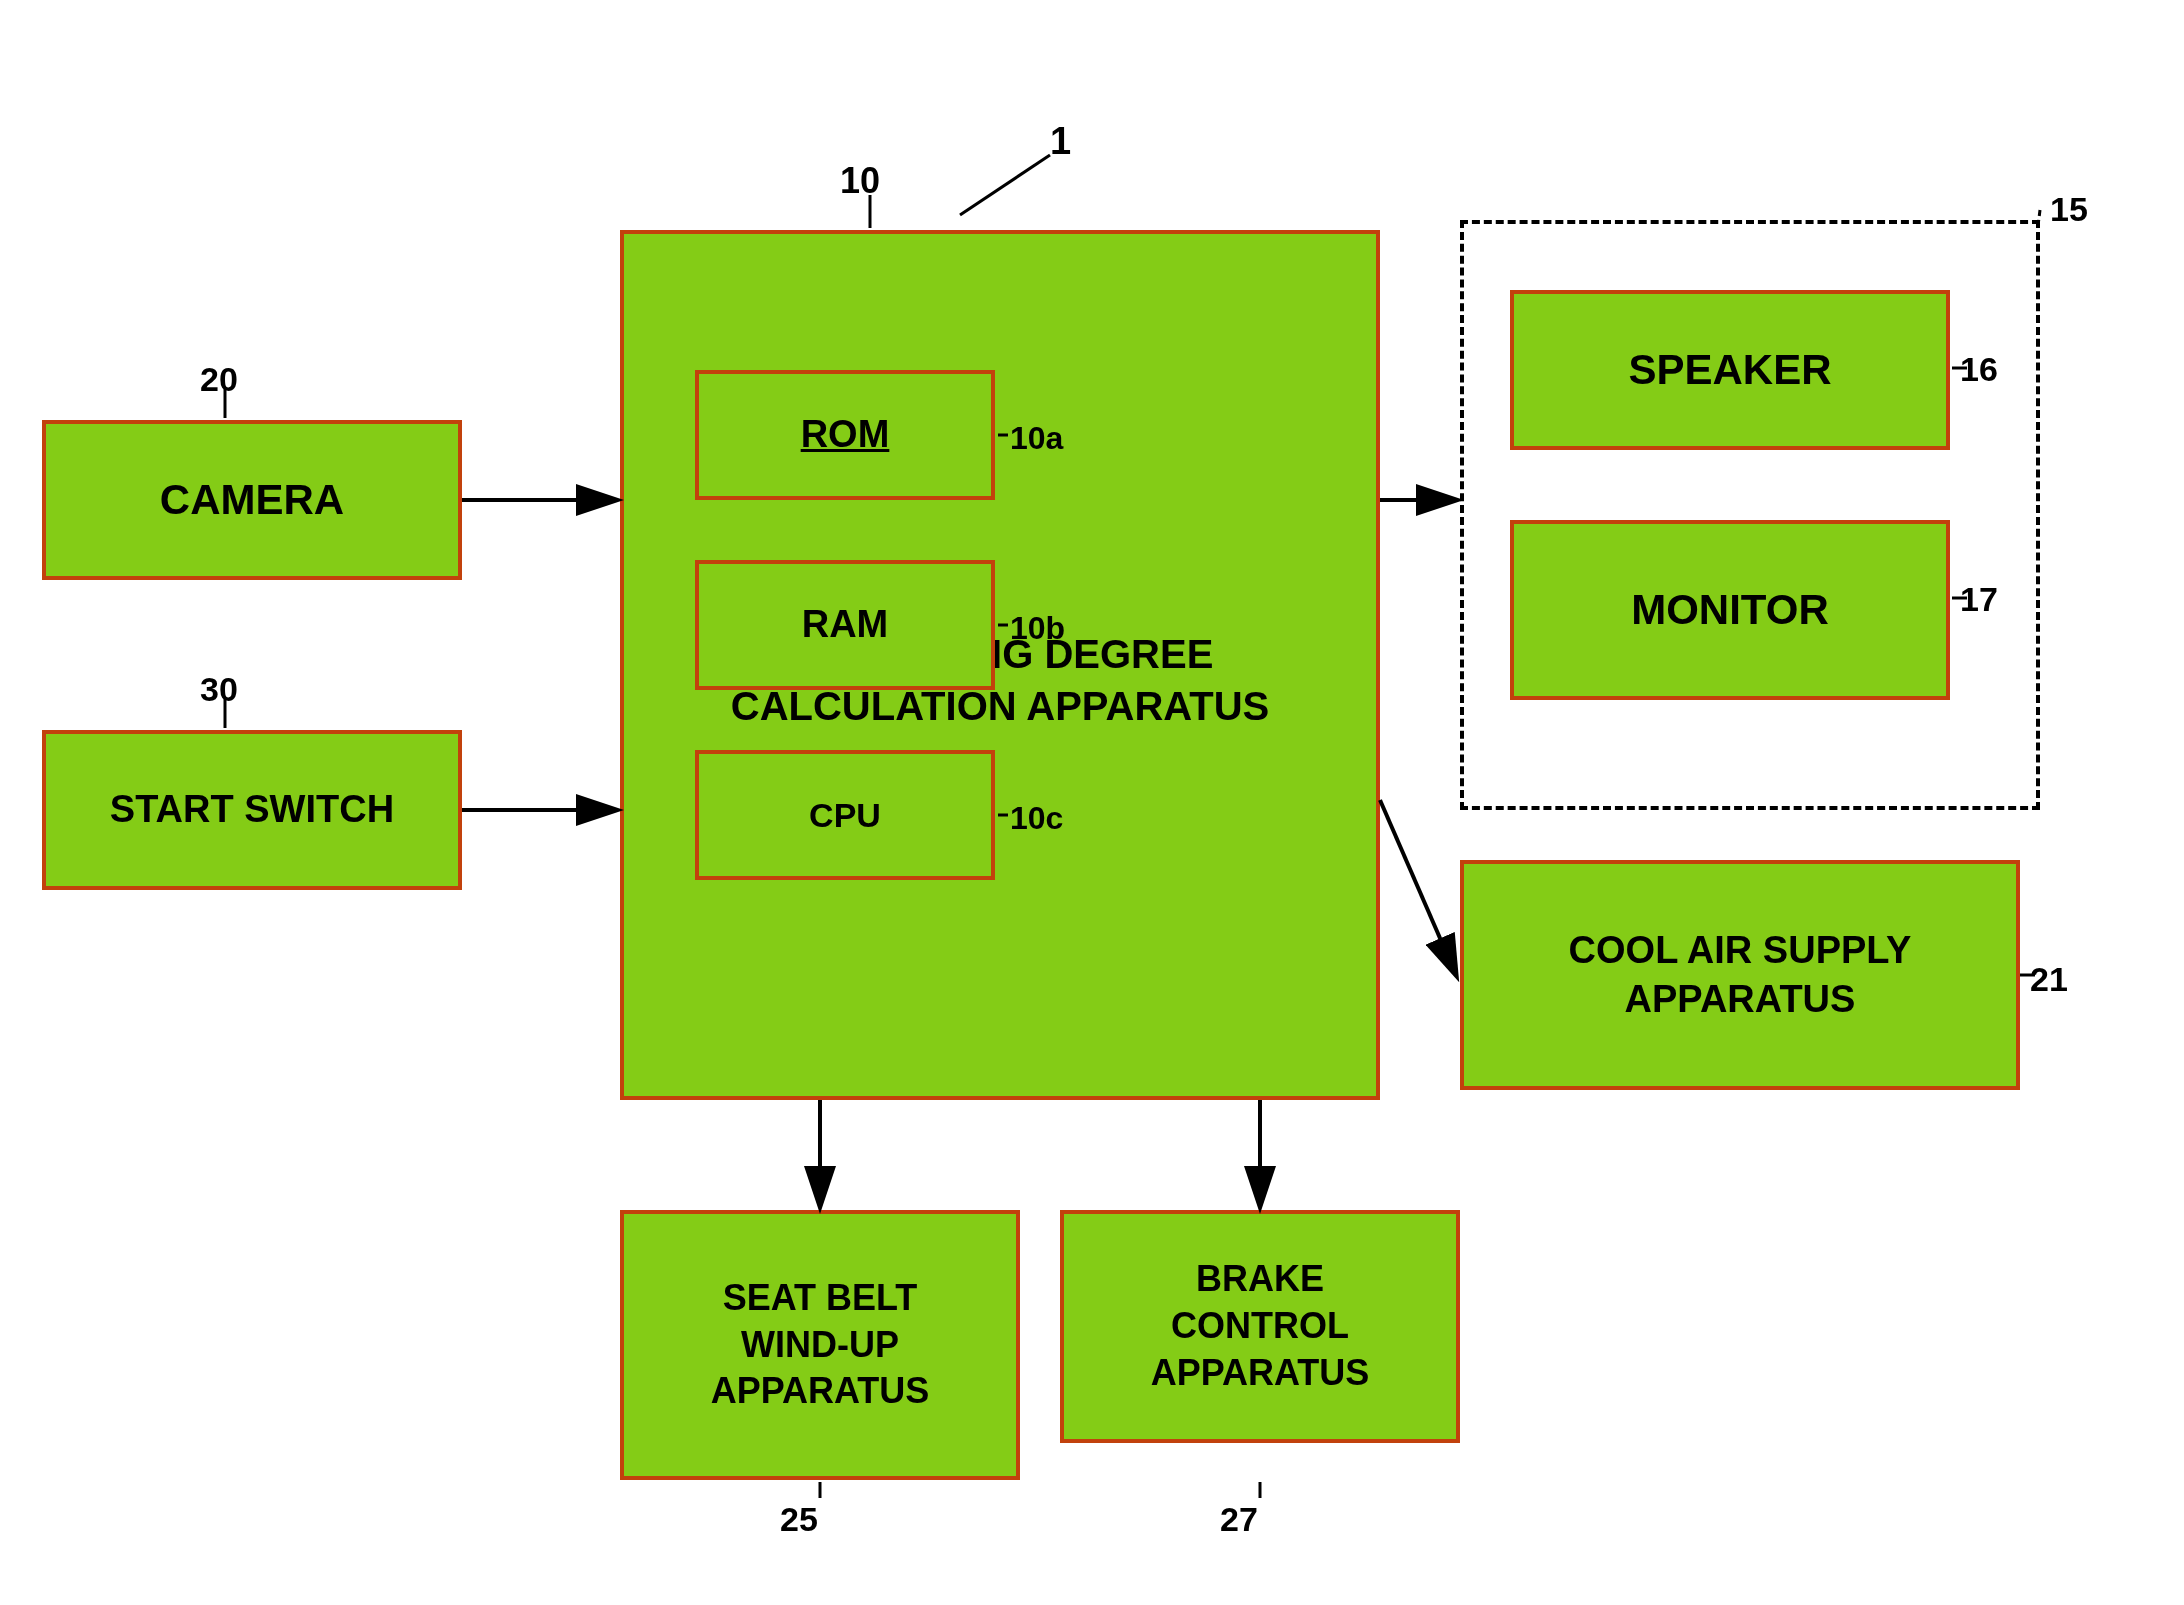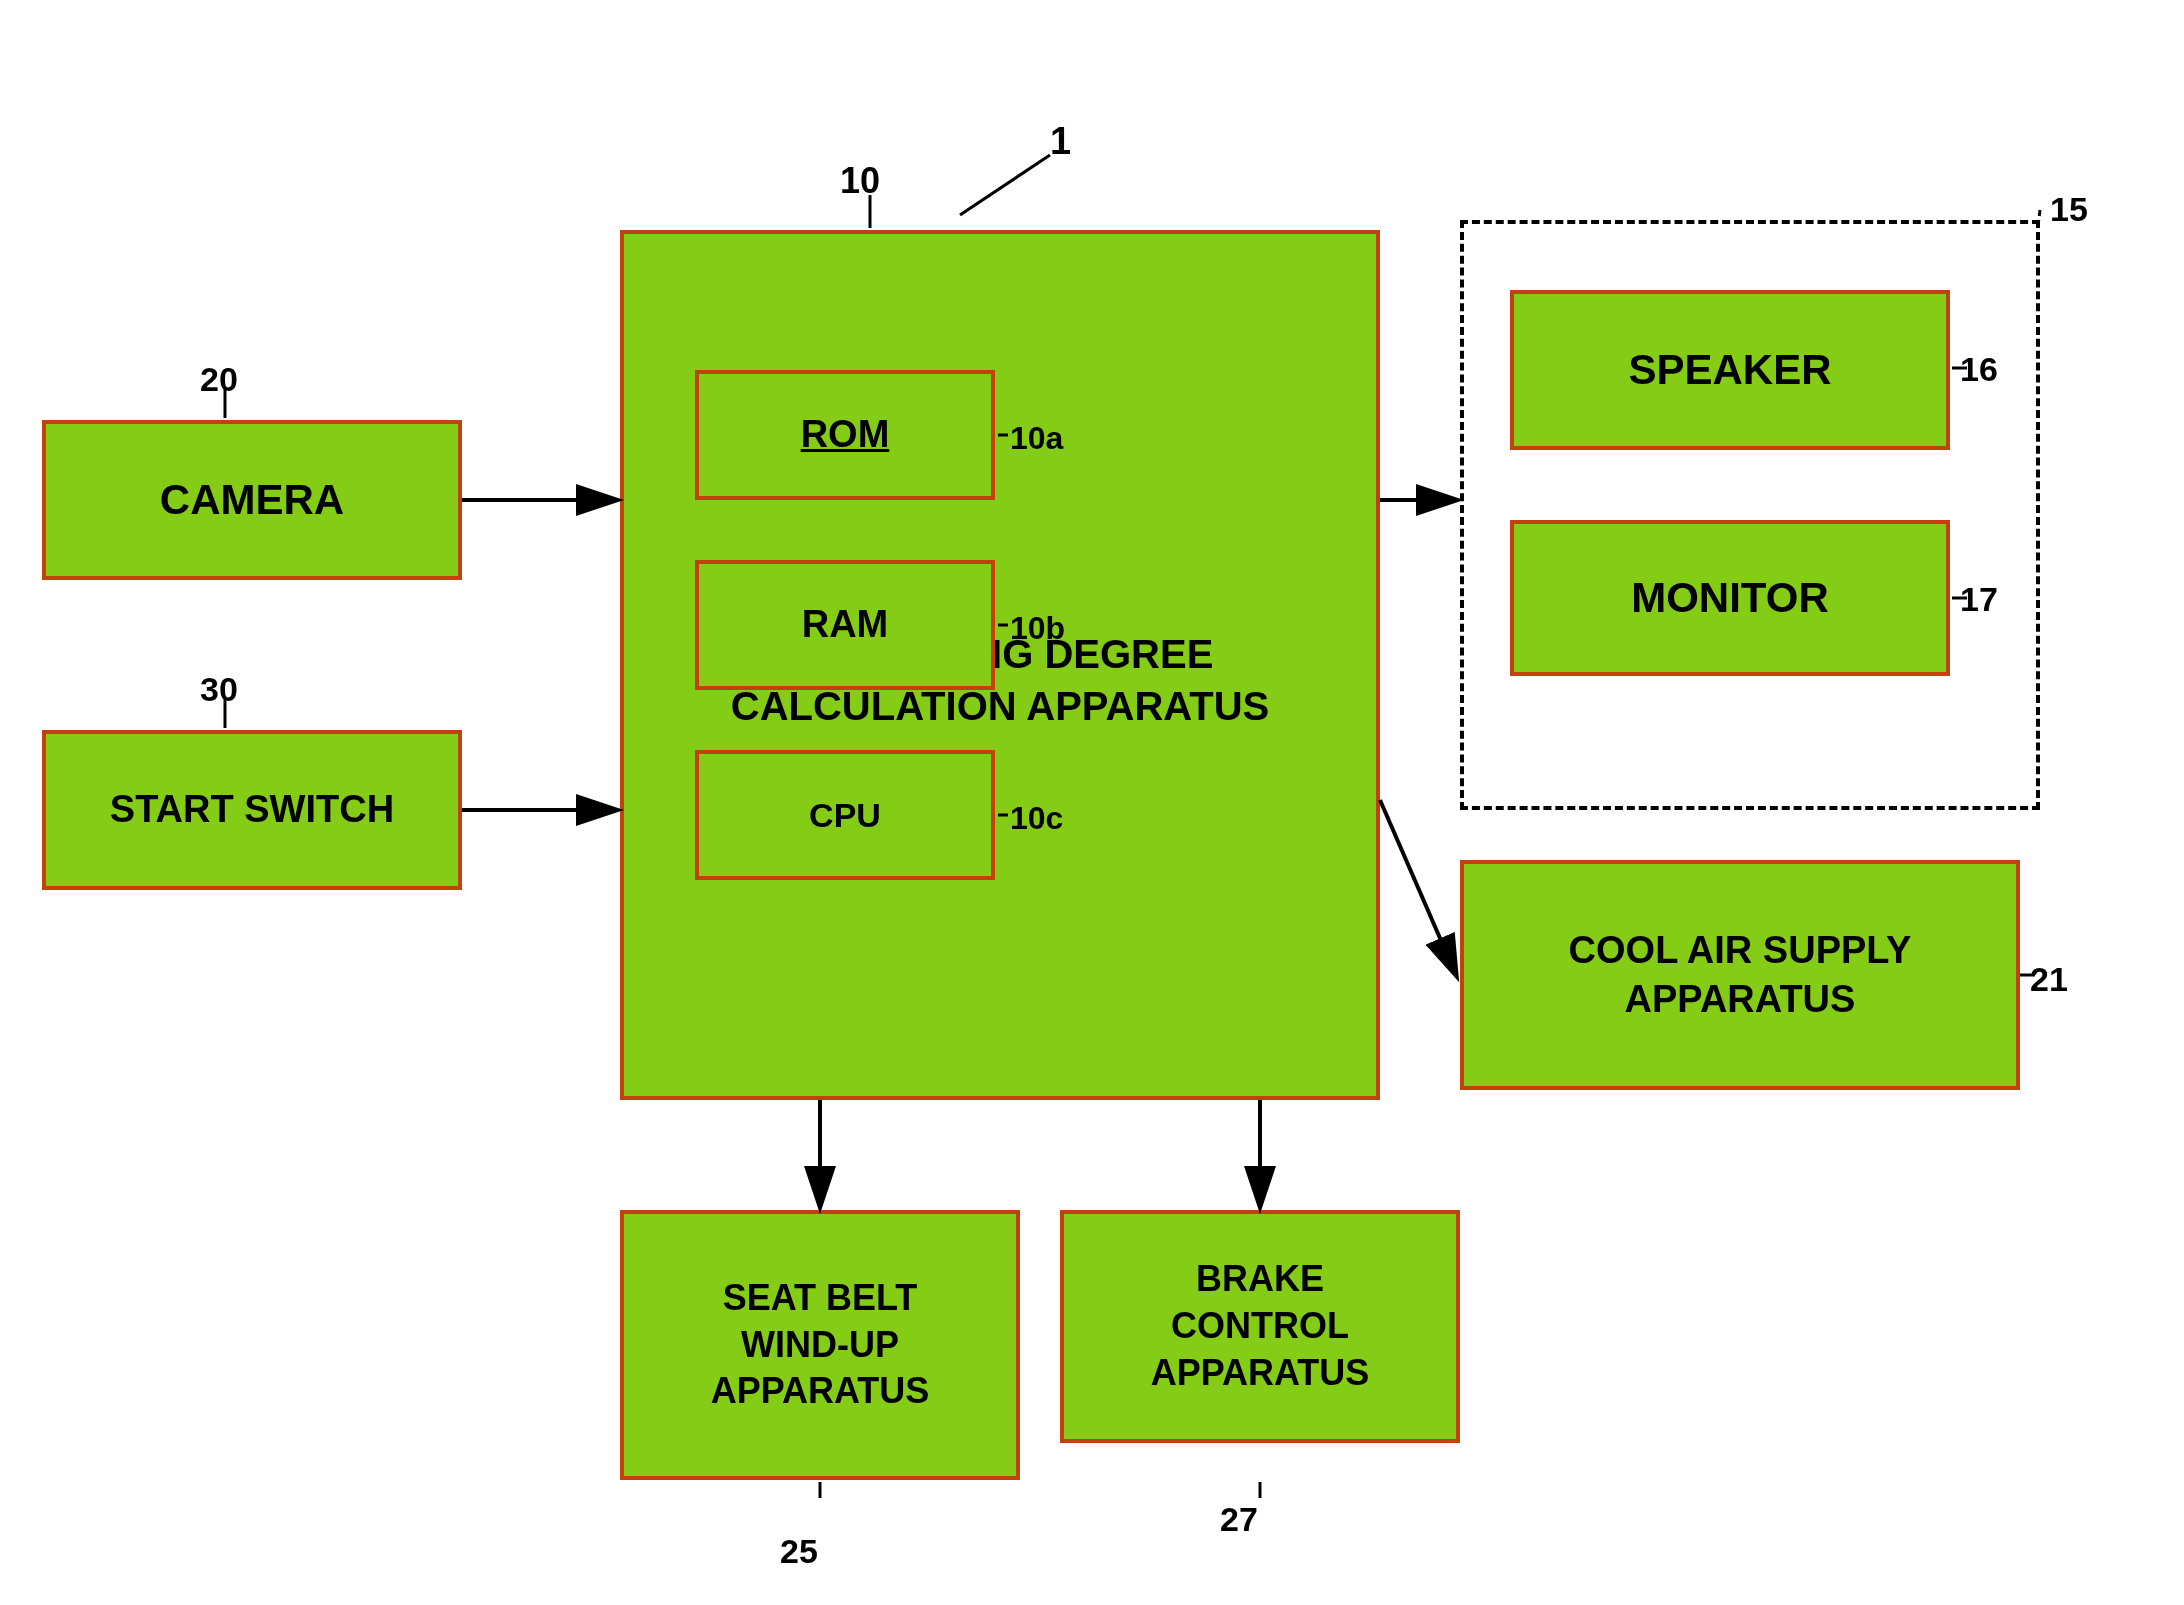--- a/index.html
+++ b/index.html
@@ -77,21 +77,21 @@
     <span>START SWITCH</span>
   </div>
 
   <div class="box box-dashed" style="left:1460px; top:220px; width:580px; height:590px;">
   </div>
 
   <div class="box" style="left:1510px; top:290px; width:440px; height:160px; font-size:42px;">
     <span>SPEAKER</span>
   </div>
 
-  <div class="box" style="left:1510px; top:520px; width:440px; height:156px; font-size:42px;">
+  <div class="box" style="left:1510px; top:520px; width:440px; height:180px; font-size:42px;">
     <span>MONITOR</span>
   </div>
 
   <div class="box" style="left:1460px; top:860px; width:560px; height:230px; font-size:38px; line-height:1.3;">
     <span>COOL AIR SUPPLY<br>APPARATUS</span>
   </div>
 
   <div class="box" style="left:620px; top:1210px; width:400px; height:270px; font-size:36px; line-height:1.3;">
     <span>SEAT BELT<br>WIND-UP<br>APPARATUS</span>
   </div>
@@ -104,21 +104,21 @@
   <span class="label" style="left:840px; top:160px; font-size:36px;">10</span>
   <span class="label" style="left:200px; top:360px; font-size:34px;">20</span>
   <span class="label" style="left:200px; top:670px; font-size:34px;">30</span>
   <span class="label" style="left:1010px; top:420px; font-size:32px;">10a</span>
   <span class="label" style="left:1010px; top:610px; font-size:32px;">10b</span>
   <span class="label" style="left:1010px; top:800px; font-size:32px;">10c</span>
   <span class="label" style="left:2050px; top:190px; font-size:34px;">15</span>
   <span class="label" style="left:1960px; top:350px; font-size:34px;">16</span>
   <span class="label" style="left:1960px; top:580px; font-size:34px;">17</span>
   <span class="label" style="left:2030px; top:960px; font-size:34px;">21</span>
-  <span class="label" style="left:780px; top:1500px; font-size:34px;margin-top:32px;">25</span>
+  <span class="label" style="left:780px; top:1500px; font-size:34px;">25</span>
   <span class="label" style="left:1220px; top:1500px; font-size:34px;">27</span>
 
   <svg class="overlay">
     <defs>
       <marker id="arrowhead" markerWidth="12" markerHeight="8" refX="10" refY="4" orient="auto">
         <polygon points="0 0, 12 4, 0 8" fill="#000"></polygon>
       </marker>
       <marker id="arrowhead-small" markerWidth="10" markerHeight="7" refX="9" refY="3.5" orient="auto">
         <polygon points="0 0, 10 3.5, 0 7" fill="#000"></polygon>
       </marker>

